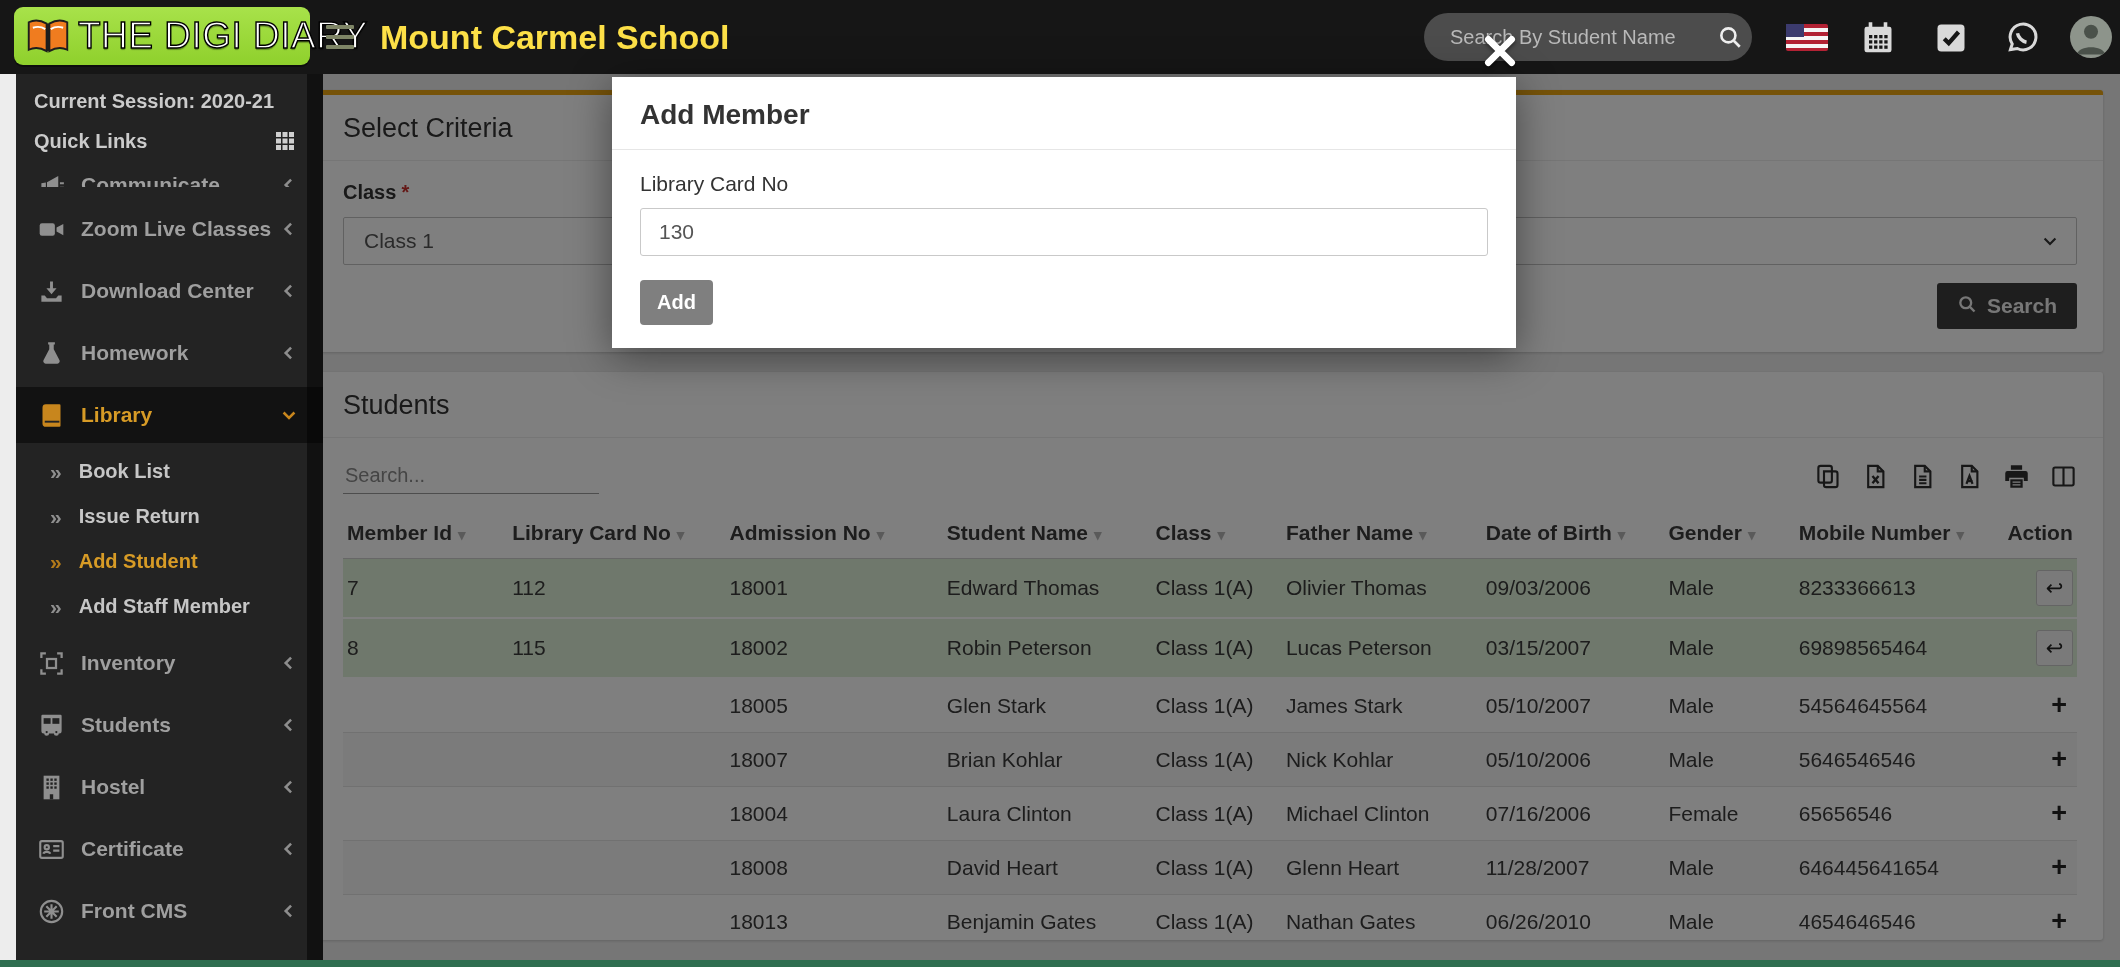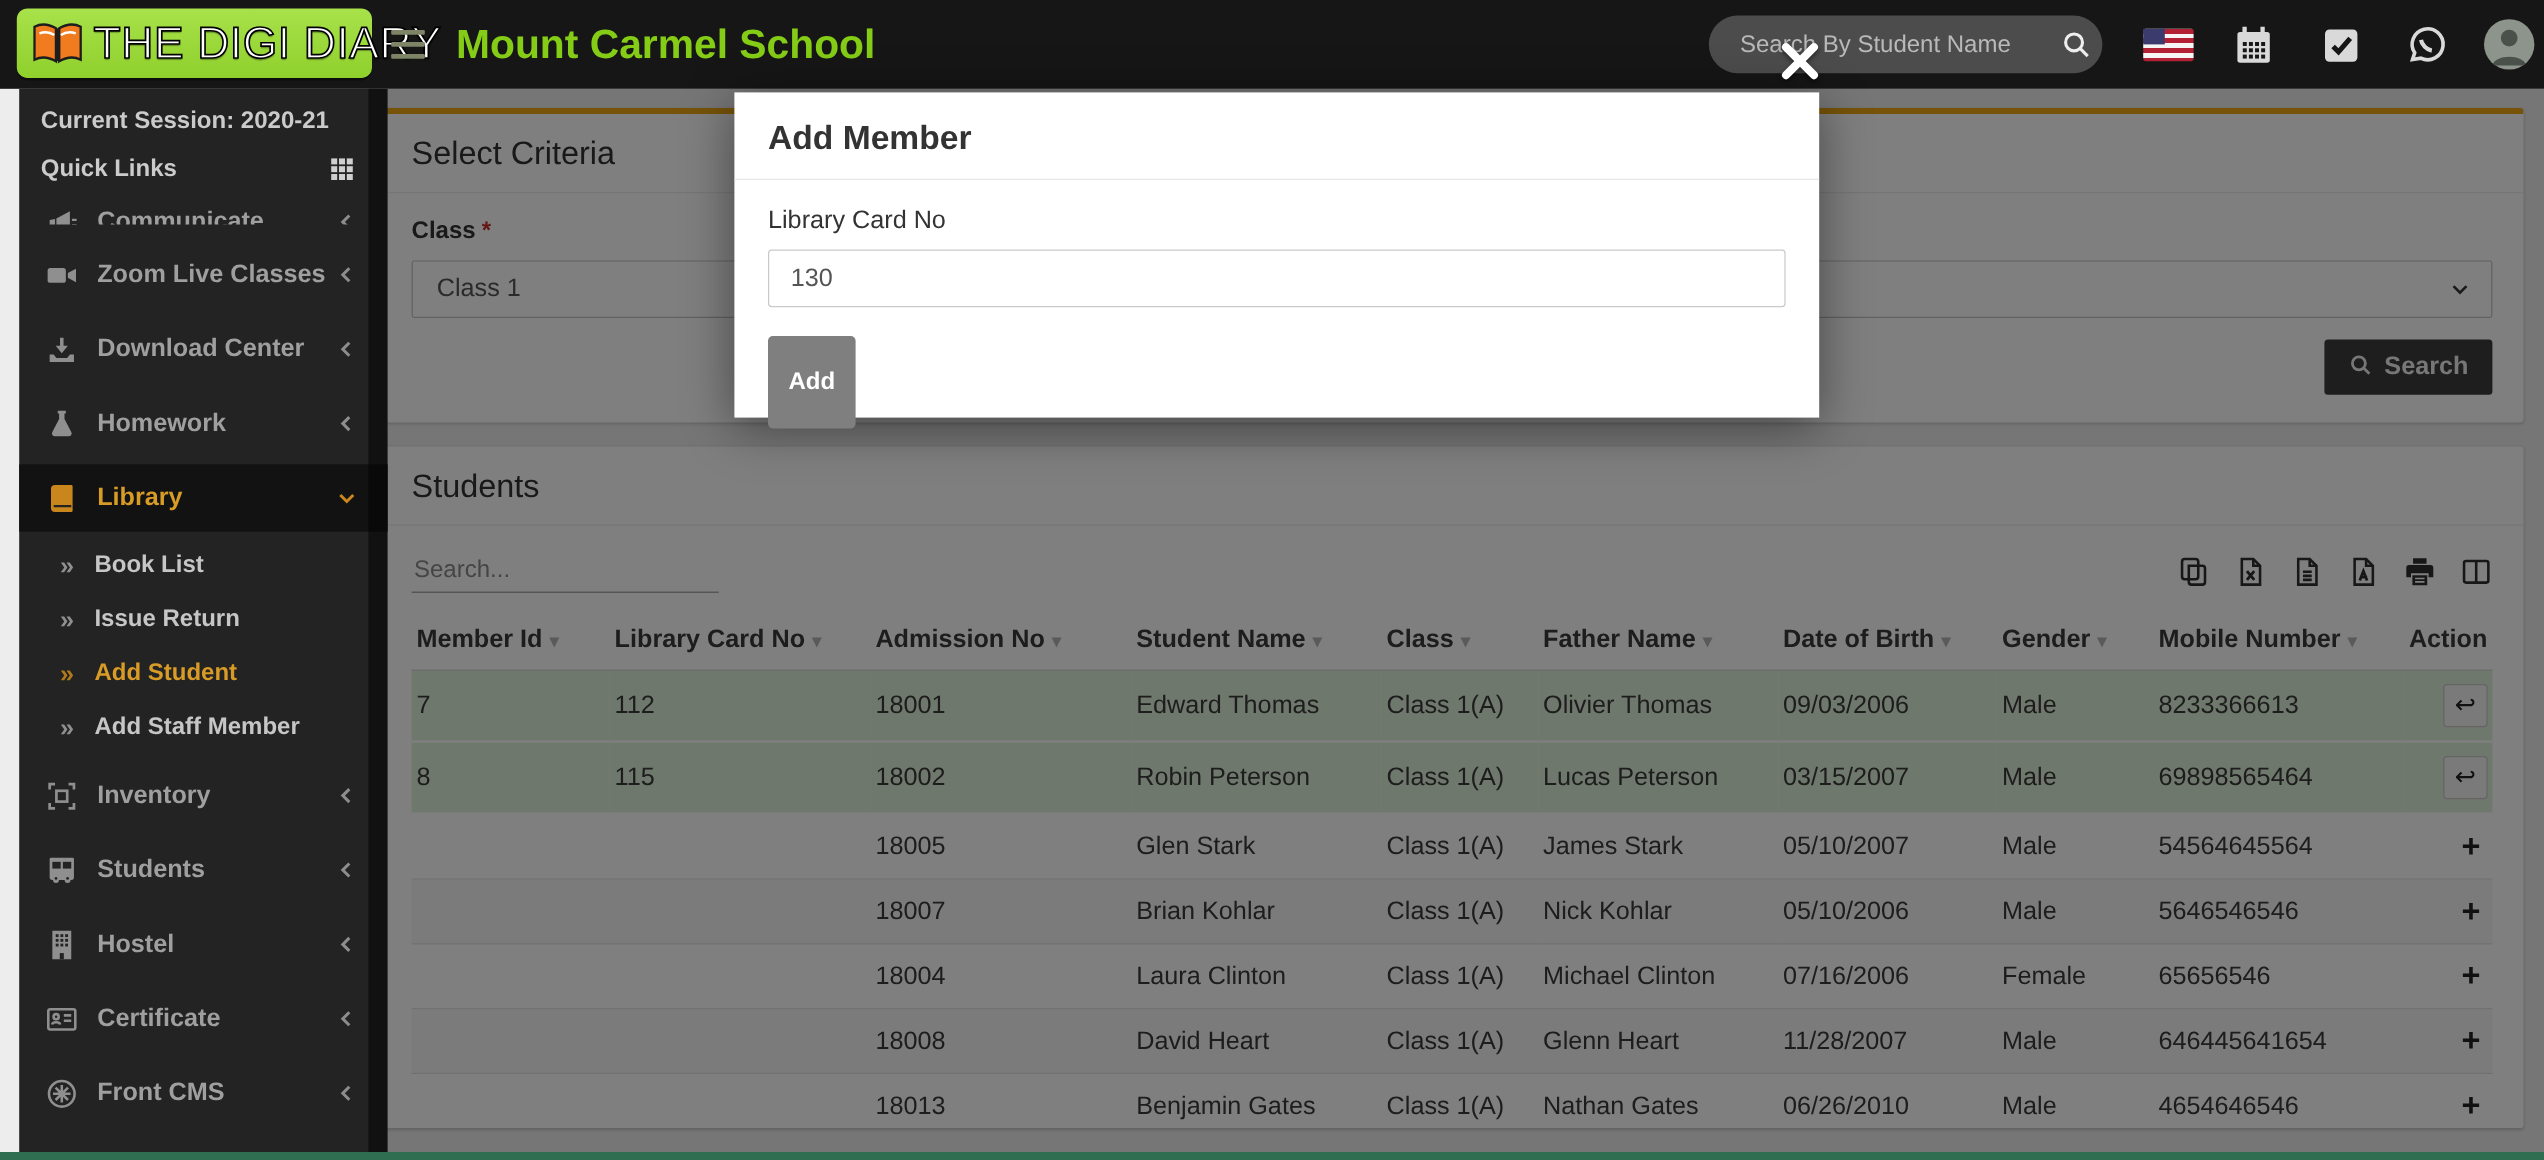--- a/index.html
+++ b/index.html
@@ -12,21 +12,21 @@
           display:flex;align-items:center;z-index:20;}
   .logo{position:absolute;left:14px;top:7px;width:296px;height:58px;border-radius:9px;
         background:linear-gradient(#a8e24a,#8fd02c);display:flex;align-items:center;
         padding:0 12px;box-shadow:0 2px 0 rgba(0,0,0,.4);}
   .logo-book{width:44px;height:40px;margin-right:8px;flex:none;}
   .logo-text{color:#fff;font-weight:400;font-size:37px;letter-spacing:.5px;
              -webkit-text-stroke:1.4px #000;text-shadow:0 2px 1px rgba(0,0,0,.35);white-space:nowrap;}
   .hamburger{position:absolute;left:326px;top:25px;width:28px;height:24px;display:flex;
              flex-direction:column;justify-content:space-between;cursor:pointer;}
   .hamburger i{display:block;height:4px;background:#7e8566;border-radius:1px;}
-  .brand{position:absolute;left:380px;top:18px;font-size:34px;font-weight:700;color:#84cc16;white-space:nowrap;text-align:right;}
+  .brand{position:absolute;left:380px;top:18px;font-size:34px;font-weight:700;color:#fde047;white-space:nowrap;text-align:right;}
   .nav-search{position:absolute;left:1424px;top:13px;width:328px;height:48px;border-radius:24px;
               background:#4c4c4c;display:flex;align-items:center;padding:0 18px 0 24px;}
   .nav-search input{flex:1;background:transparent;border:none;outline:none;color:#ddd;
                     font-size:20px;font-family:"Liberation Sans",sans-serif;}
   .nav-search input::placeholder{color:#b9b9b9;}
   .nav-search .sic{width:26px;height:26px;color:#eee;flex:none;}
   .nav-ic{position:absolute;top:20px;width:36px;height:36px;color:#d9d9d9;}
   .flag{position:absolute;left:1786px;top:24px;width:42px;height:27px;border-radius:2px;
         background:repeating-linear-gradient(#b22234 0 4px,#f6f6f6 4px 8px);}
   .flag::after{content:"";position:absolute;left:0;top:0;width:18px;height:13px;background:#3c3b6e;}
@@ -107,21 +107,21 @@
             background:rgba(0,0,0,.5);z-index:40;}
   .modal{position:absolute;left:612px;top:77px;width:904px;height:271px;background:#fff;z-index:50;
          box-shadow:0 8px 40px rgba(0,0,0,.45);}
   .modal-head{padding:22px 28px 18px;border-bottom:1px solid #e6e6e6;}
   .modal-title{font-size:28px;font-weight:600;color:#333;}
   .modal-body{padding:22px 28px;}
   .modal-label{font-size:21px;color:#333;margin-bottom:12px;}
   .modal-input{width:100%;height:48px;border:1px solid #c9c9c9;border-radius:3px;font-size:21px;
                color:#555;padding:0 18px;outline:none;font-family:"Liberation Sans",sans-serif;}
   .btn-add{margin-top:24px;background:#7f7f7f;color:#fff;border:none;border-radius:4px;
-           font-size:20px;font-weight:700;padding:27px 17px;cursor:pointer;
+           font-size:20px;font-weight:700;padding:11px 17px;cursor:pointer;
            font-family:"Liberation Sans",sans-serif;}
   .modal-close{position:absolute;top:-46px;right:-4px;width:40px;height:40px;cursor:pointer;
                color:#fff;filter:drop-shadow(0 2px 2px rgba(0,0,0,.5));}
 </style>
 </head>
 <body>
 
 <div id="root">
 
   <div class="navbar">

